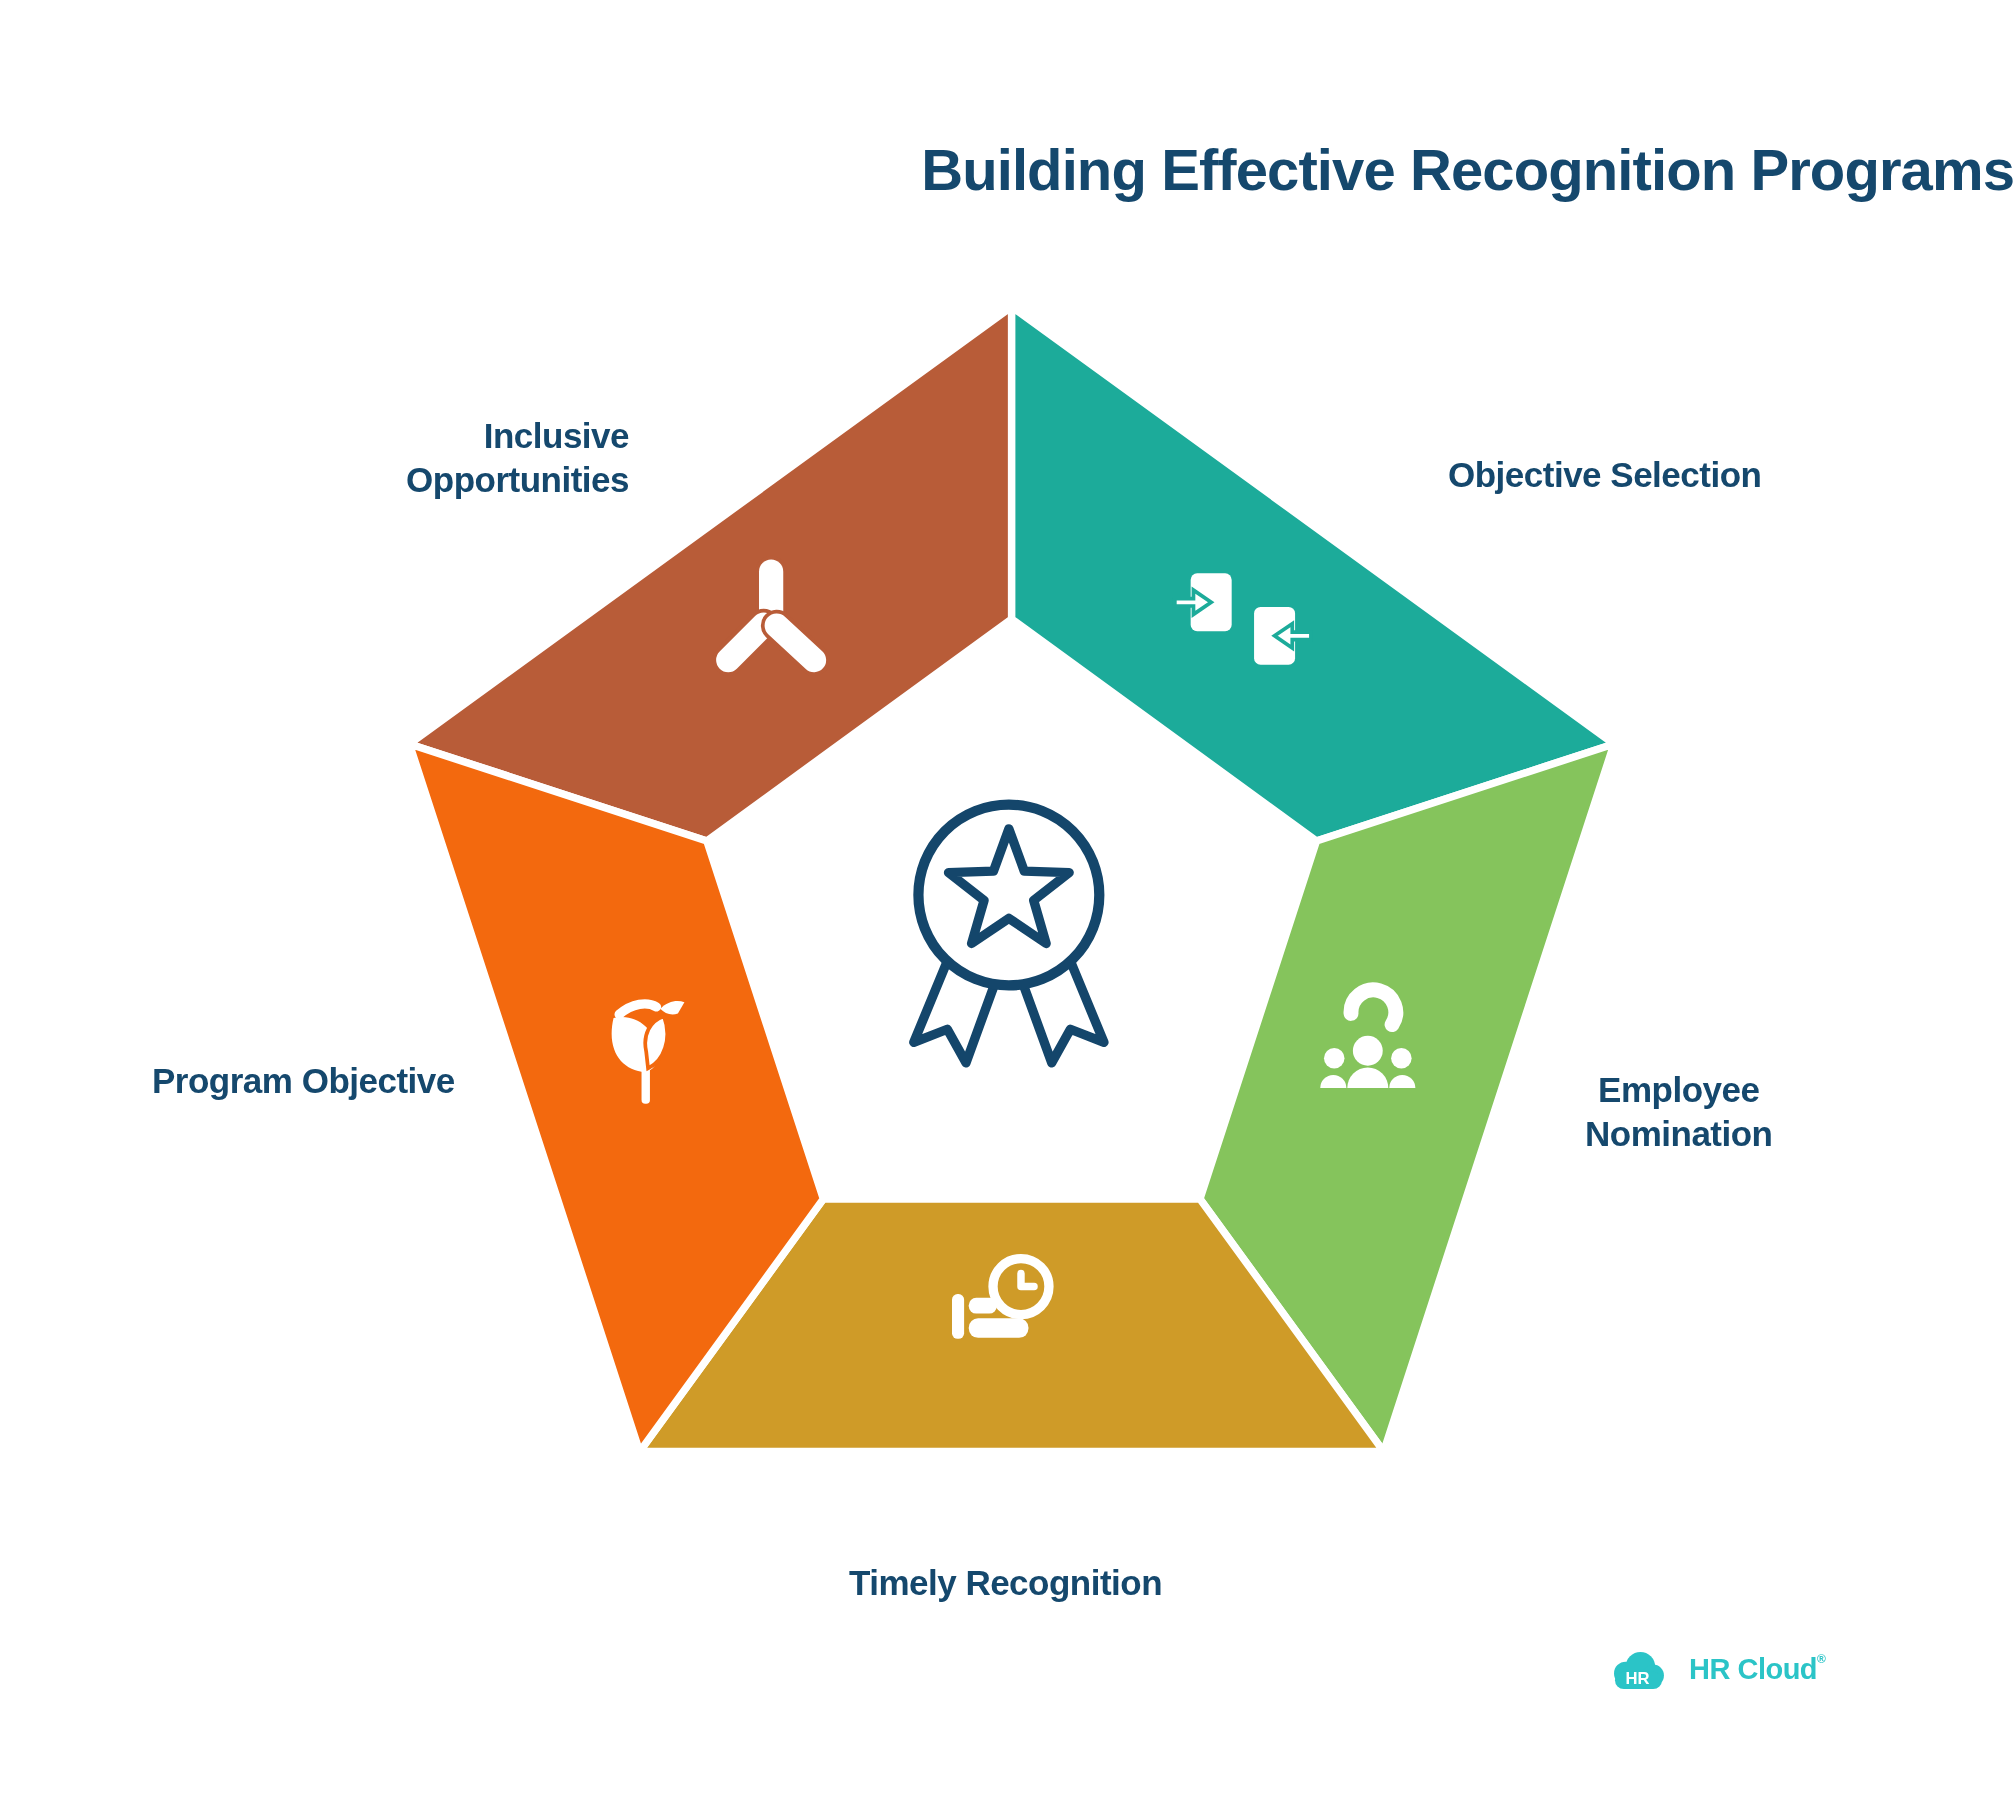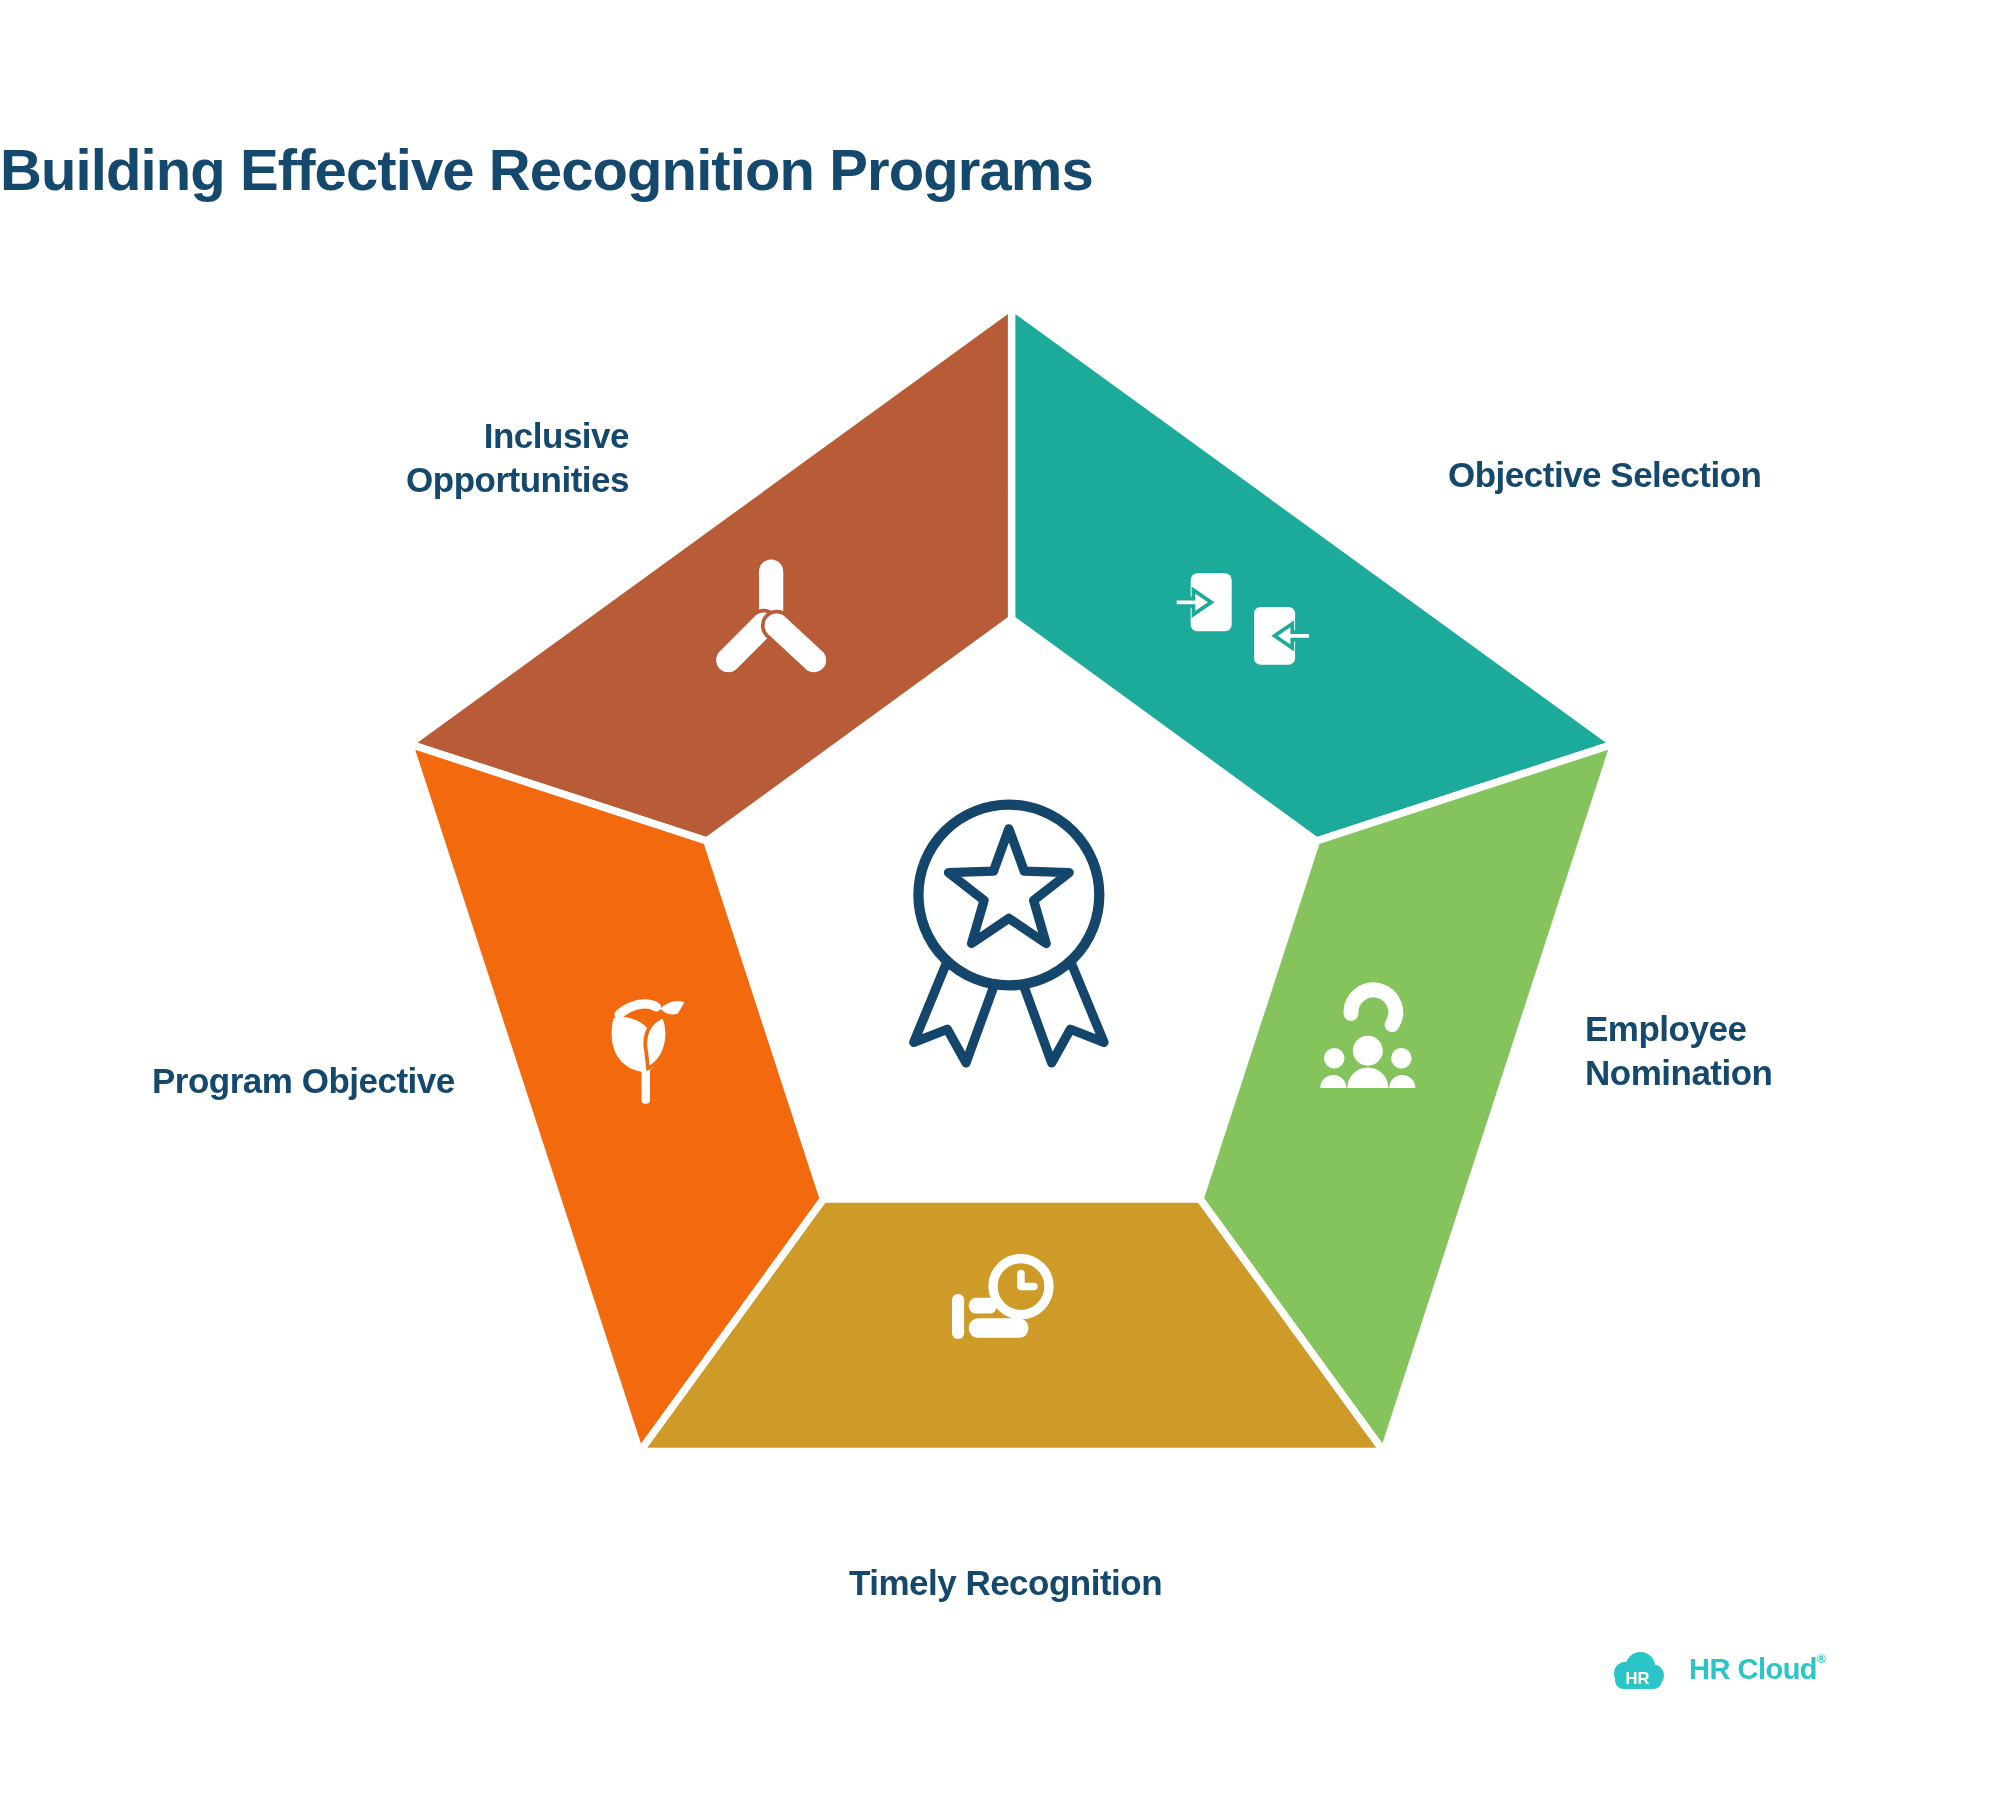--- a/index.html
+++ b/index.html
@@ -6,38 +6,38 @@
   .canvas{
     position:relative;
     width:2014px;height:1818px;
     background:#ffffff;
     font-family:"Liberation Sans", sans-serif;
     overflow:hidden;
   }
   .title{
     position:absolute;
     left:0; top:136px; width:2014px;
-    text-align:left;
+    text-align:right;
     font-size:58px;
     font-weight:700;
     letter-spacing:-0.9px;
     color:#15486d;
   }
   .seg-label{
     position:absolute;
     font-size:35px;
     font-weight:700;
     letter-spacing:-0.5px;
     line-height:1.26;
     color:#15486d;
     white-space:pre-line;
   }
   .lbl-inclusive{left:303px; top:414px; width:326px; text-align:right;}
   .lbl-objective{left:1448px; top:453px; text-align:center;}
-  .lbl-nomination{left:1585px; top:1007px; text-align:left;}
+  .lbl-nomination{left:1585px; top:1068px; text-align:center;}
   .lbl-freshness{left:152px; top:1059px; text-align:left;}
   .lbl-timely{left:819px; top:1561px; width:373px; text-align:center;}
   svg.diagram{position:absolute; left:0; top:0;}
   .logo{
     position:absolute;
     left:1611px; top:1646px;
     display:flex; align-items:center; gap:24px;
   }
   .logo-text{
     font-size:29px; font-weight:700;

